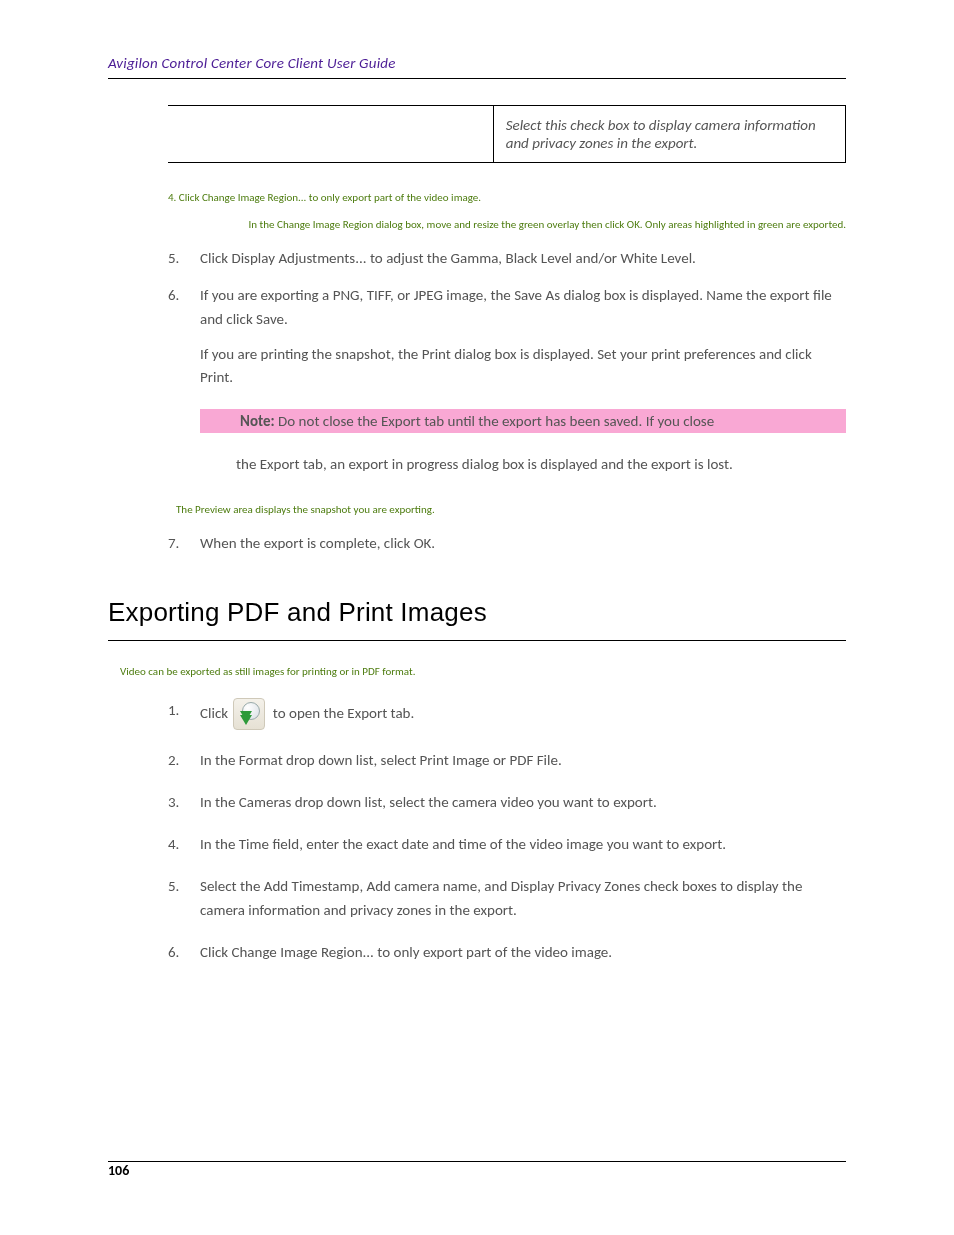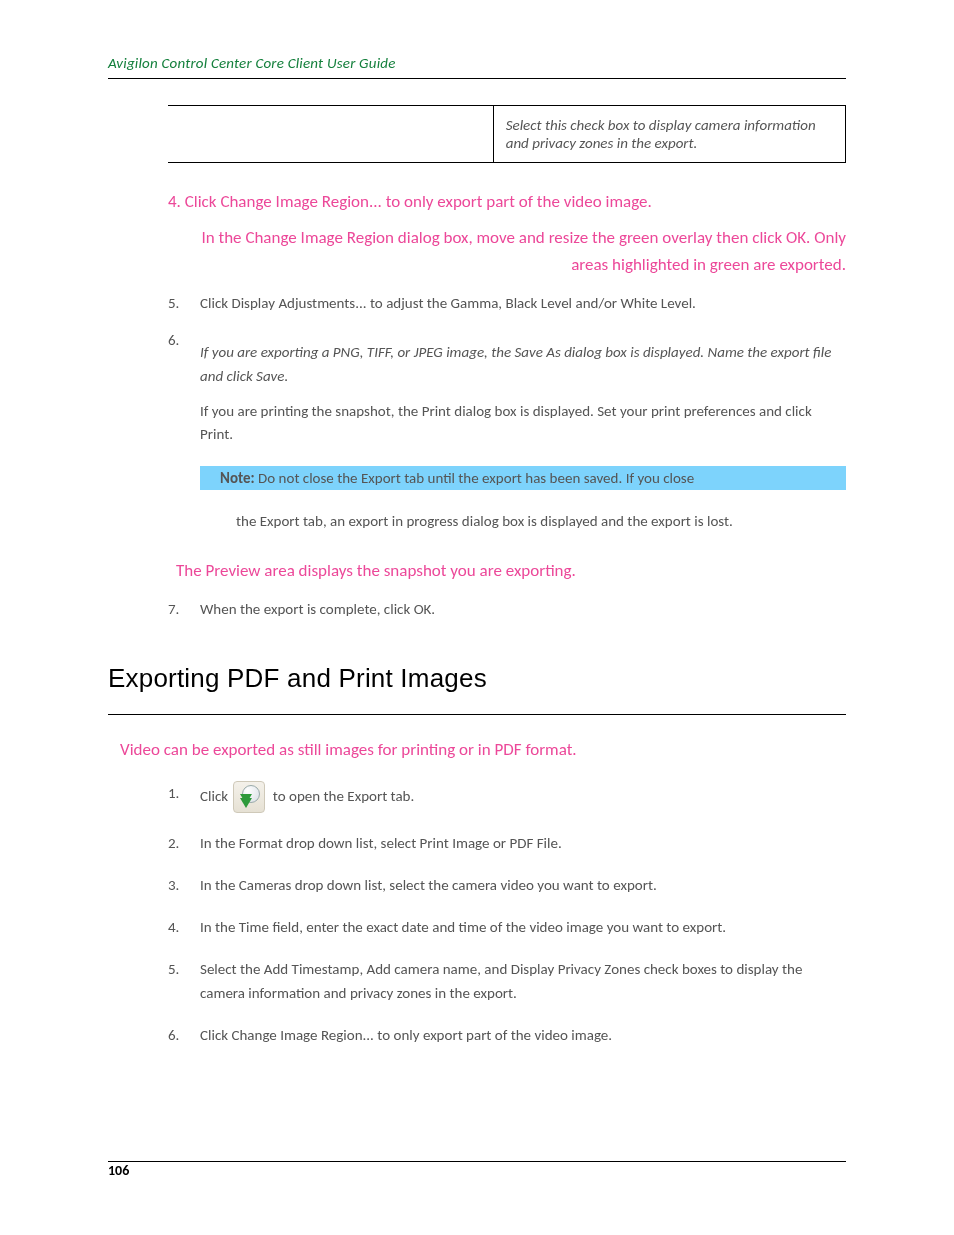--- a/index.html
+++ b/index.html
@@ -1,33 +1,33 @@
 <!DOCTYPE html>
 <html><head>
 <meta charset="utf-8">
 <style>
   * { box-sizing: border-box; margin: 0; padding: 0; }
   html, body { width: 954px; height: 1235px; background: #fff; font-family: Calibri, "Segoe UI", Arial, sans-serif; color: #000; }
   .page { position: relative; width: 954px; height: 1235px; padding: 54px 108px 54px 108px; }
-  .running-head { font-style: italic; font-size: 15px; color: #15803d; padding-bottom: 6px; border-bottom: 1px solid #000; letter-spacing: 0.2px; }
+  .running-head { font-style: italic; font-size: 15px; color: #4c1d95; padding-bottom: 6px; border-bottom: 1px solid #000; letter-spacing: 0.2px; }
   .content { margin-top: 26px; }
   .tbl-wrap { margin-left: 60px; }
   table { border-collapse: collapse; width: 100%; }
   td { border: 1px solid #000; padding: 10px 12px; font-size: 15px; vertical-align: top; color: #555; font-style: italic; }
   td.left { width: 48%; border-left: none; }
   td.right { width: 52%; border-right: 1px solid #000; }
-  .body-text { margin-left: 60px; margin-top: 26px; font-size: 17px; color: #ec4899; line-height: 1.55; }
+  .body-text { margin-left: 60px; margin-top: 26px; font-size: 11px; color: #4d7c0f; line-height: 1.55; }
   .num-item { display: flex; margin-left: 60px; margin-top: 14px; font-size: 15px; color: #555; line-height: 1.55; }
   .num-item .num { width: 32px; flex: 0 0 32px; }
   .num-item .txt { flex: 1; }
   .note-block { margin-left: 92px; margin-top: 20px; }
-  .note-head { background: #7dd3fc; padding: 3px 8px 3px 20px; font-size: 15px; color: #555; position: relative; }
+  .note-head { background: #f9a8d4; padding: 3px 8px 3px 40px; font-size: 15px; color: #555; position: relative; }
   .note-head .lbl { font-weight: bold; }
   .note-body { padding: 20px 8px 6px 36px; font-size: 15px; color: #555; line-height: 1.55; }
-  .section-h { margin-top: 42px; font-family: Arial, Helvetica, sans-serif; font-size: 26px; font-weight: 400; color: #000; border-bottom: 1px solid #000; padding-bottom: 20px; letter-spacing: 0.2px; }
+  .section-h { margin-top: 42px; font-family: Arial, Helvetica, sans-serif; font-size: 26px; font-weight: 400; color: #000; border-bottom: 1px solid #000; padding-bottom: 12px; letter-spacing: 0.2px; }
   .step { display: flex; margin-left: 60px; margin-top: 18px; font-size: 15px; color: #555; line-height: 1.6; }
   .step .num { width: 32px; flex: 0 0 32px; }
   .step .txt { flex: 1; }
   .icon-export { display: inline-block; width: 32px; height: 32px; background: linear-gradient(#f4f1ea,#e6e1d4); border: 1px solid #cfc9b9; border-radius: 4px; position: relative; vertical-align: middle; margin: 0 4px 0 2px; }
   .icon-export::before { content: ""; position: absolute; right: 4px; top: 3px; width: 16px; height: 16px; border: 1px solid #9aa; border-radius: 50%; background: radial-gradient(circle at 30% 30%, #fff, #d8dee4); }
   .icon-export::after { content: ""; position: absolute; left: 6px; bottom: 4px; width: 0; height: 0; border-left: 6px solid transparent; border-right: 6px solid transparent; border-top: 10px solid #2e9a3a; filter: drop-shadow(0 -4px 0 #2e9a3a); }
   .footer { position: absolute; left: 108px; right: 108px; bottom: 56px; border-top: 1px solid #000; font-size: 14px; font-weight: bold; }
 </style>
 </head>
 <body>
@@ -56,21 +56,21 @@
     </div>
 
     <div class="num-item">
       <div class="num">5.</div>
       <div class="txt">Click Display Adjustments... to adjust the Gamma, Black Level and/or White Level.</div>
     </div>
 
     <div class="num-item">
       <div class="num">6.</div>
       <div class="txt">
-        <div style="margin-top:12px;font-style:italic;">If you are exporting a PNG, TIFF, or JPEG image, the Save As dialog box is displayed. Name the export file and click Save.</div>
+        <div style="margin-top:0;">If you are exporting a PNG, TIFF, or JPEG image, the Save As dialog box is displayed. Name the export file and click Save.</div>
         <div style="margin-top:12px;">If you are printing the snapshot, the Print dialog box is displayed. Set your print preferences and click Print.</div>
       </div>
     </div>
 
     <div class="note-block">
       <div class="note-head">
         <span class="lbl">Note:</span>
         <span>Do not close the Export tab until the export has been saved. If you close</span>
       </div>
       <div class="note-body">the Export tab, an export in progress dialog box is displayed and the export is lost.</div>

